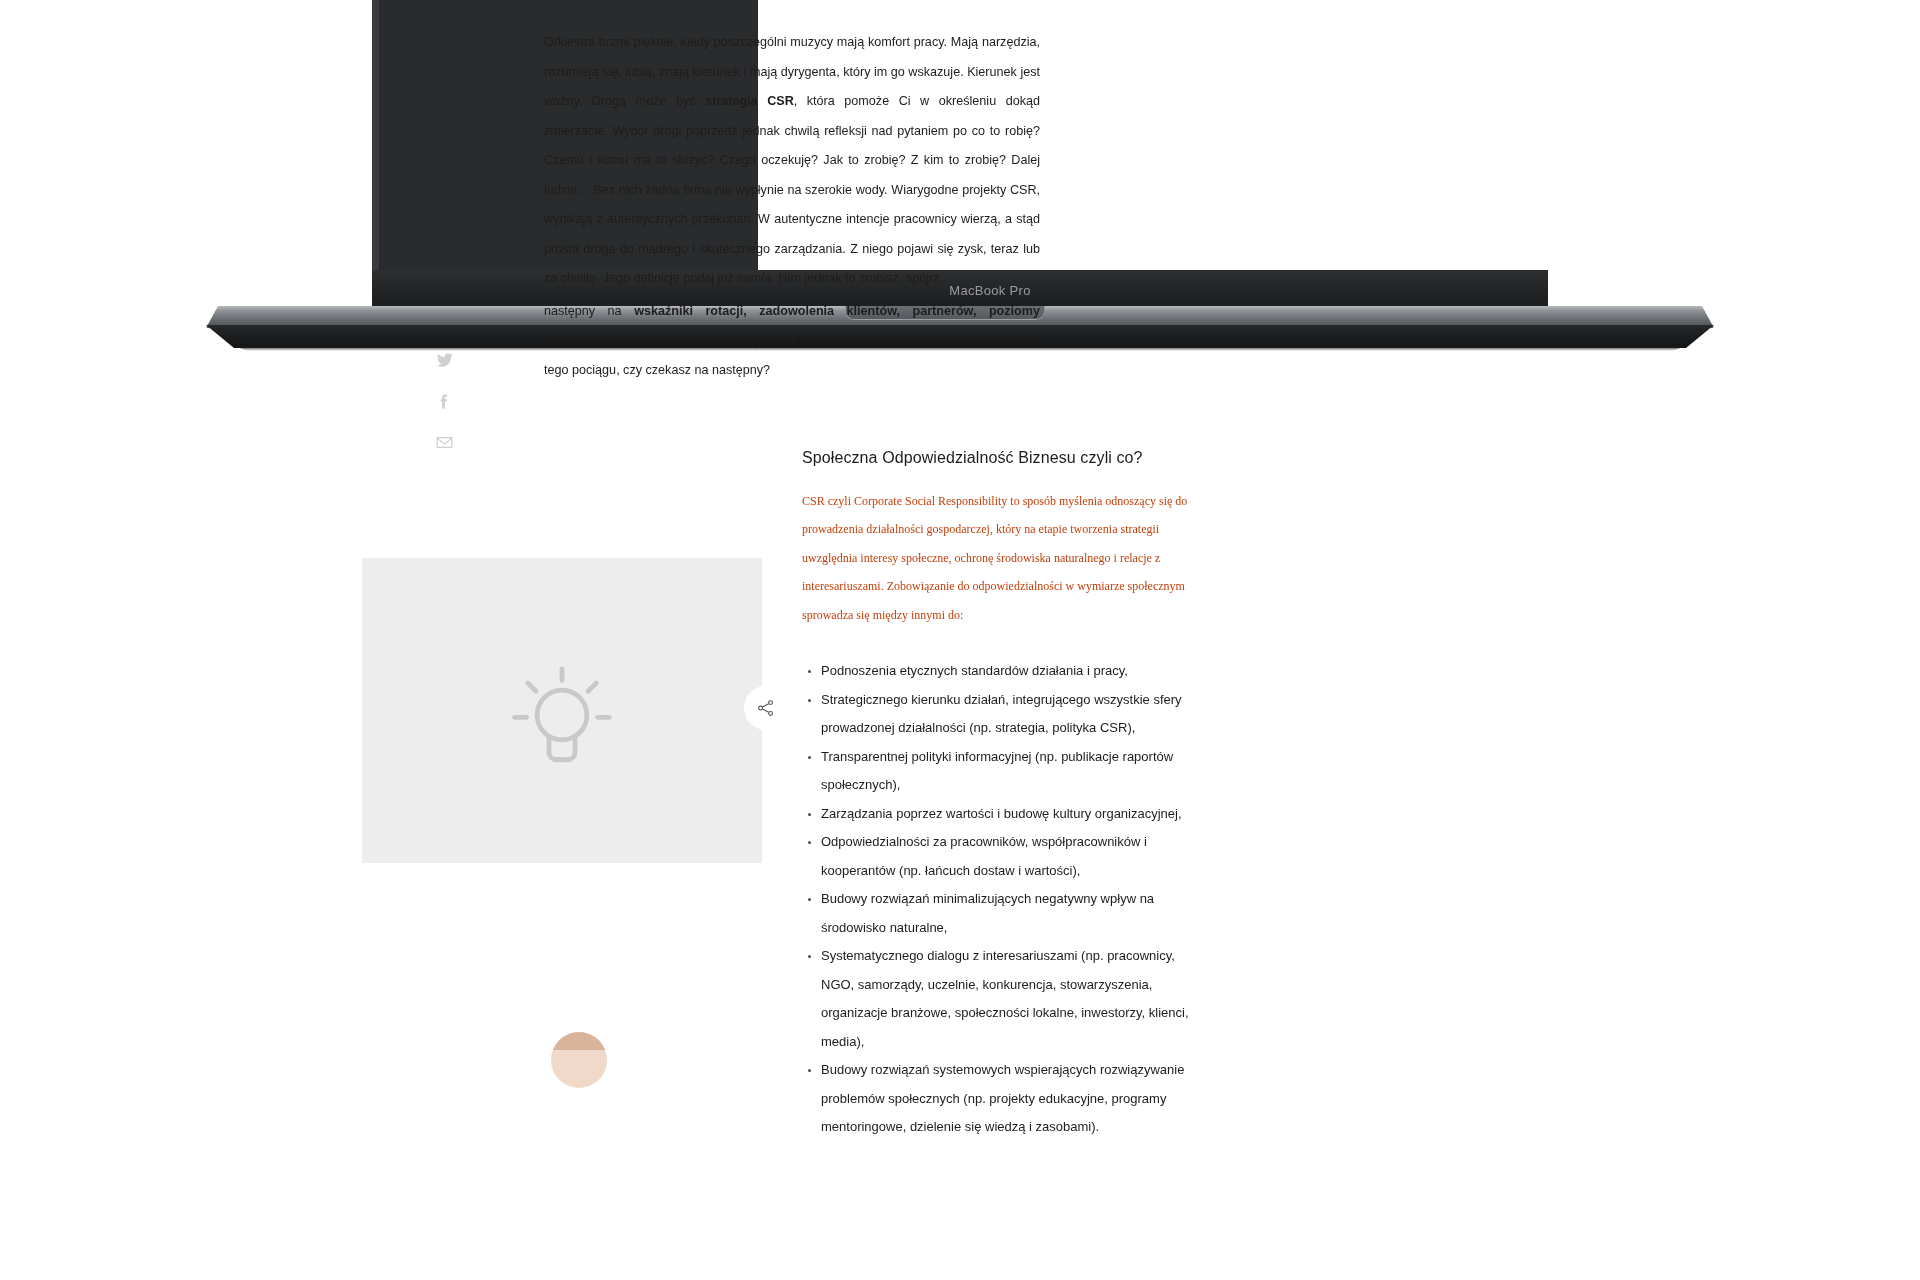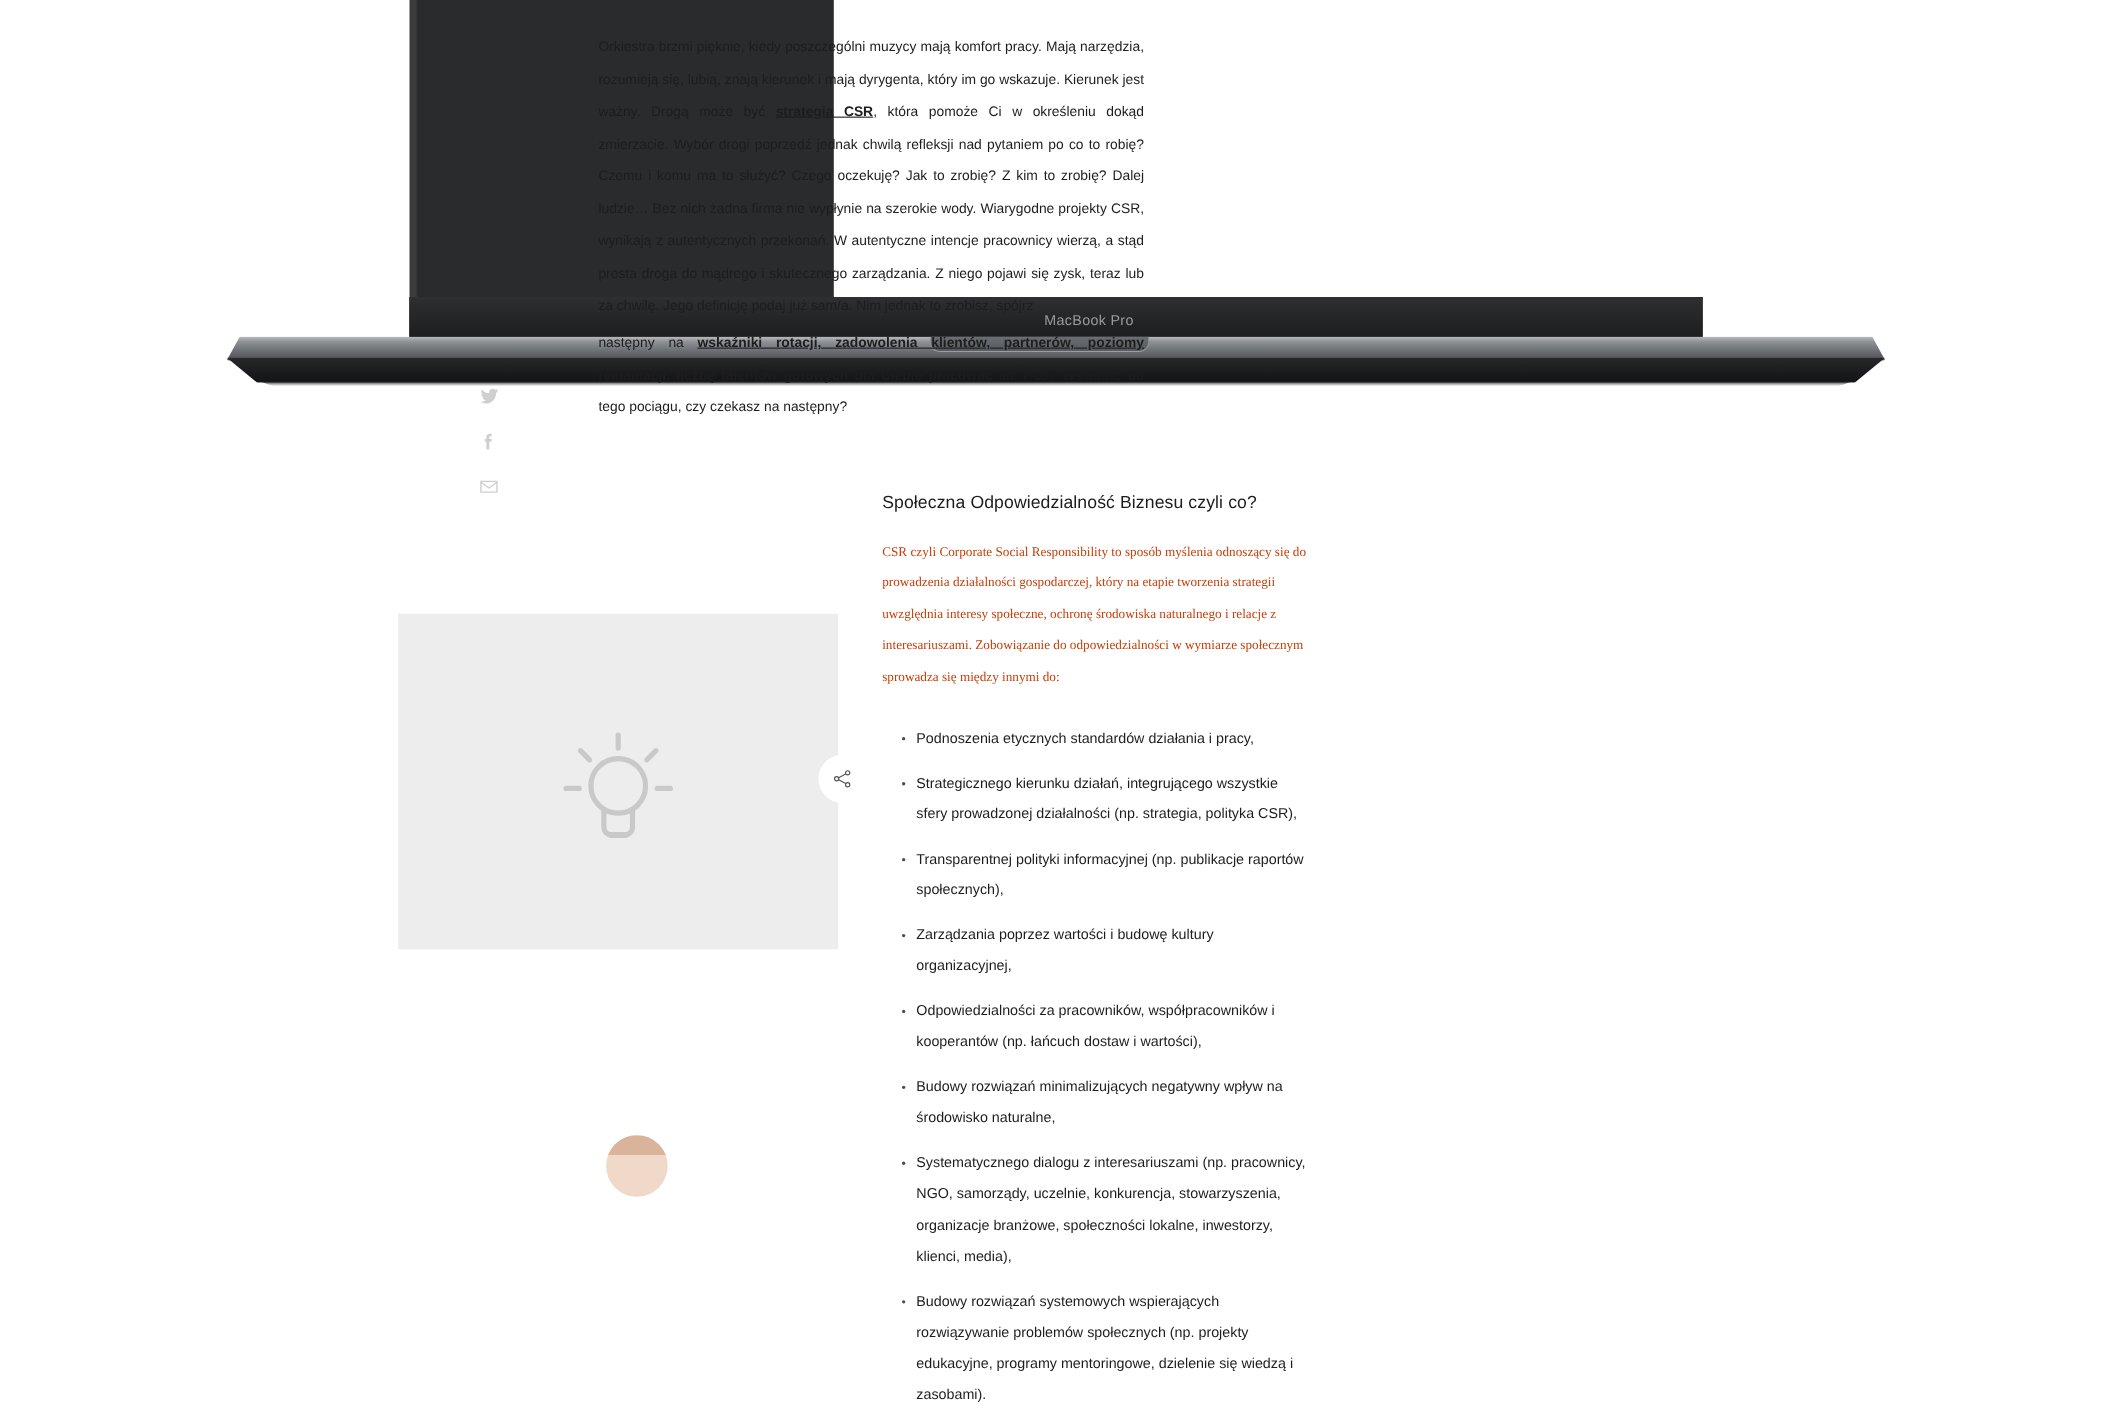--- a/index.html
+++ b/index.html
@@ -103,21 +103,21 @@
     line-height: 1.3;
     color: #1c1c1c;
   }
   p.just {
     margin: 0;
     font-size: 12.6px;
     line-height: 29.5px;
     text-align: justify;
     color: #1d1d1d;
   }
-  p.just b { font-weight: 700; text-decoration: underline; }
+  p.just b { font-weight: 700; }
 
   .sec1-tail {
     position: absolute;
     left: 544px; top: 297px; width: 496px;
   }
 
   
   .social-rail {
     position: absolute;
     left: 430px; top: 348px;
@@ -147,21 +147,21 @@
   ul.csr-list {
     margin: 28px 0 0 0;
     padding-left: 19px;
     list-style: none;
   }
   ul.csr-list li {
     position: relative;
     font-size: 13px;
     line-height: 28.5px;
     color: #1d1d1d;
-    margin: 12px;
+    margin: 0;
   }
   ul.csr-list li::before {
     content: "";
     position: absolute;
     left: -13px; top: 13px;
     width: 3px; height: 3px;
     background: #4a4a4a;
     border-radius: 50%;
   }
 

